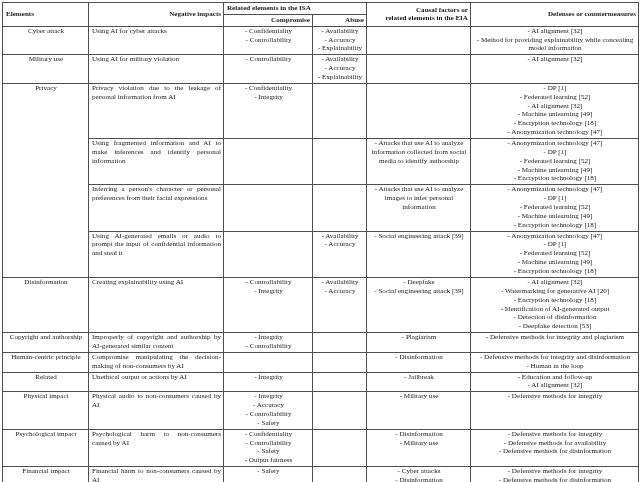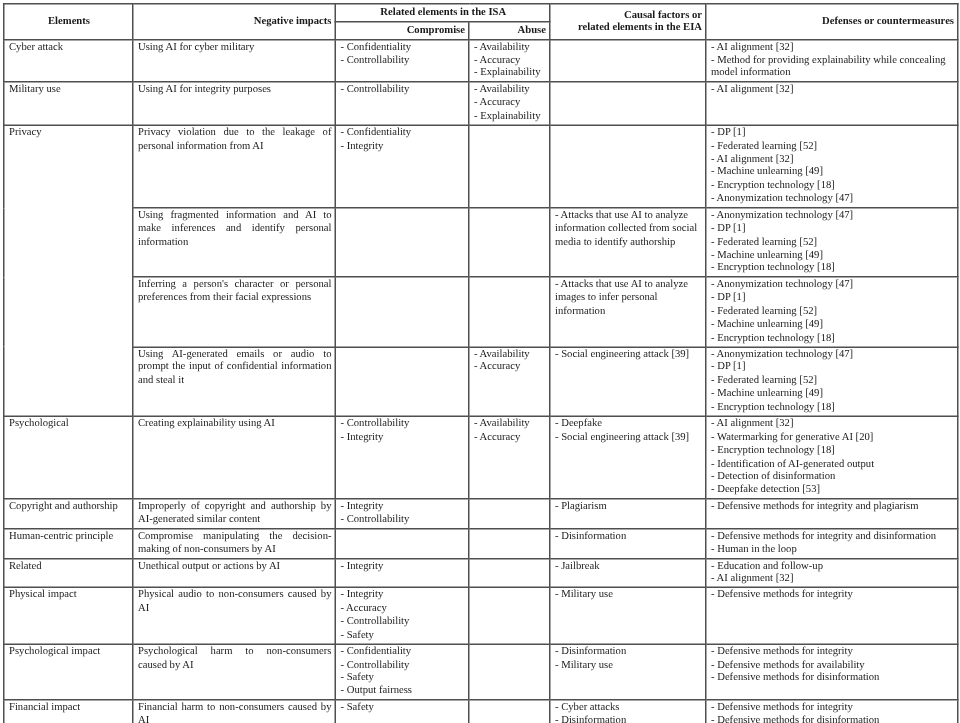--- a/index.html
+++ b/index.html
@@ -38,32 +38,33 @@
     vertical-align: top;
     overflow: hidden;
     word-wrap: break-word;
   }
   table.risk th {
     font-weight: bold;
     vertical-align: middle;
     padding-top: 1px;
     padding-bottom: 1px;
   }
-  .th-center { text-align: center; }
+  .th-center { text-align: left; }
   .th-left   { text-align: right; }
   .pre       { white-space: pre-line; }
   td.el {
+    text-align: center;
     vertical-align: middle;
   }
   td.ni {
     text-align: justify;
   }
   td.list {
     white-space: pre-line;
-    text-align: left;
+    text-align: center;
   }
 </style>
 </head>
 <body>
 
 <div class="page">
   <table class="risk">
     <colgroup>
       <col class="c-el">
         <col class="c-ni">
@@ -82,33 +83,33 @@
         <th rowspan="2" class="th-left">Defenses or countermeasures</th>
       </tr>
       <tr>
         <th class="th-left">Compromise</th>
         <th class="th-left">Abuse</th>
       </tr>
     </thead>
     <tbody>
         <tr>
           <td class="el" rowspan="1">Cyber attack</td>
-          <td class="ni">Using AI for cyber military</td>
+          <td class="ni">Using AI for cyber attacks</td>
           <td class="list">- Confidentiality
 - Controllability</td>
           <td class="list">- Availability
 - Accuracy
 - Explainability</td>
           <td class="list"></td>
           <td class="list">- AI alignment [32]
 - Method for providing explainability while concealing model information</td>
         </tr>
         <tr>
           <td class="el" rowspan="1">Military use</td>
-          <td class="ni">Using AI for integrity purposes</td>
+          <td class="ni">Using AI for military violation</td>
           <td class="list">- Controllability</td>
           <td class="list">- Availability
 - Accuracy
 - Explainability</td>
           <td class="list"></td>
           <td class="list">- AI alignment [32]</td>
         </tr>
         <tr>
           <td class="el" rowspan="4">Privacy</td>
           <td class="ni">Privacy violation due to the leakage of personal information from AI</td>
@@ -151,21 +152,21 @@
           <td class="list">- Availability
 - Accuracy</td>
           <td class="list">- Social engineering attack [39]</td>
           <td class="list">- Anonymization technology [47]
 - DP [1]
 - Federated learning [52]
 - Machine unlearning [49]
 - Encryption technology [18]</td>
         </tr>
         <tr>
-          <td class="el" rowspan="1">Psychological</td>
+          <td class="el" rowspan="1">Disinformation</td>
           <td class="ni">Creating explainability using AI</td>
           <td class="list">- Controllability
 - Integrity</td>
           <td class="list">- Availability
 - Accuracy</td>
           <td class="list">- Deepfake
 - Social engineering attack [39]</td>
           <td class="list">- AI alignment [32]
 - Watermarking for generative AI [20]
 - Encryption technology [18]

